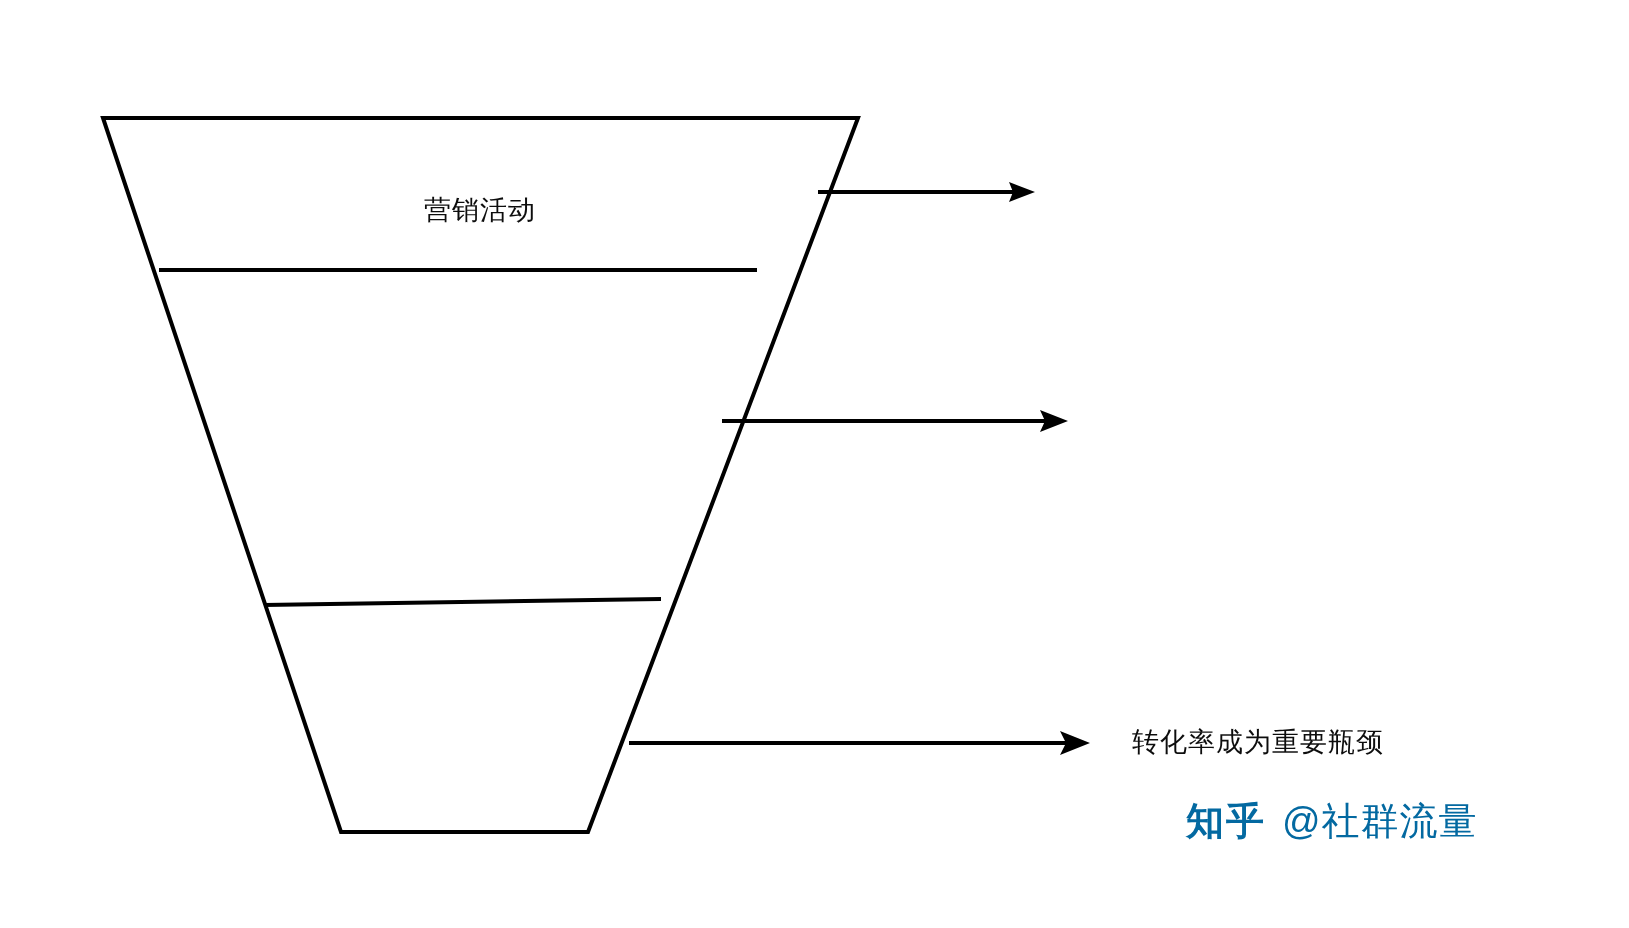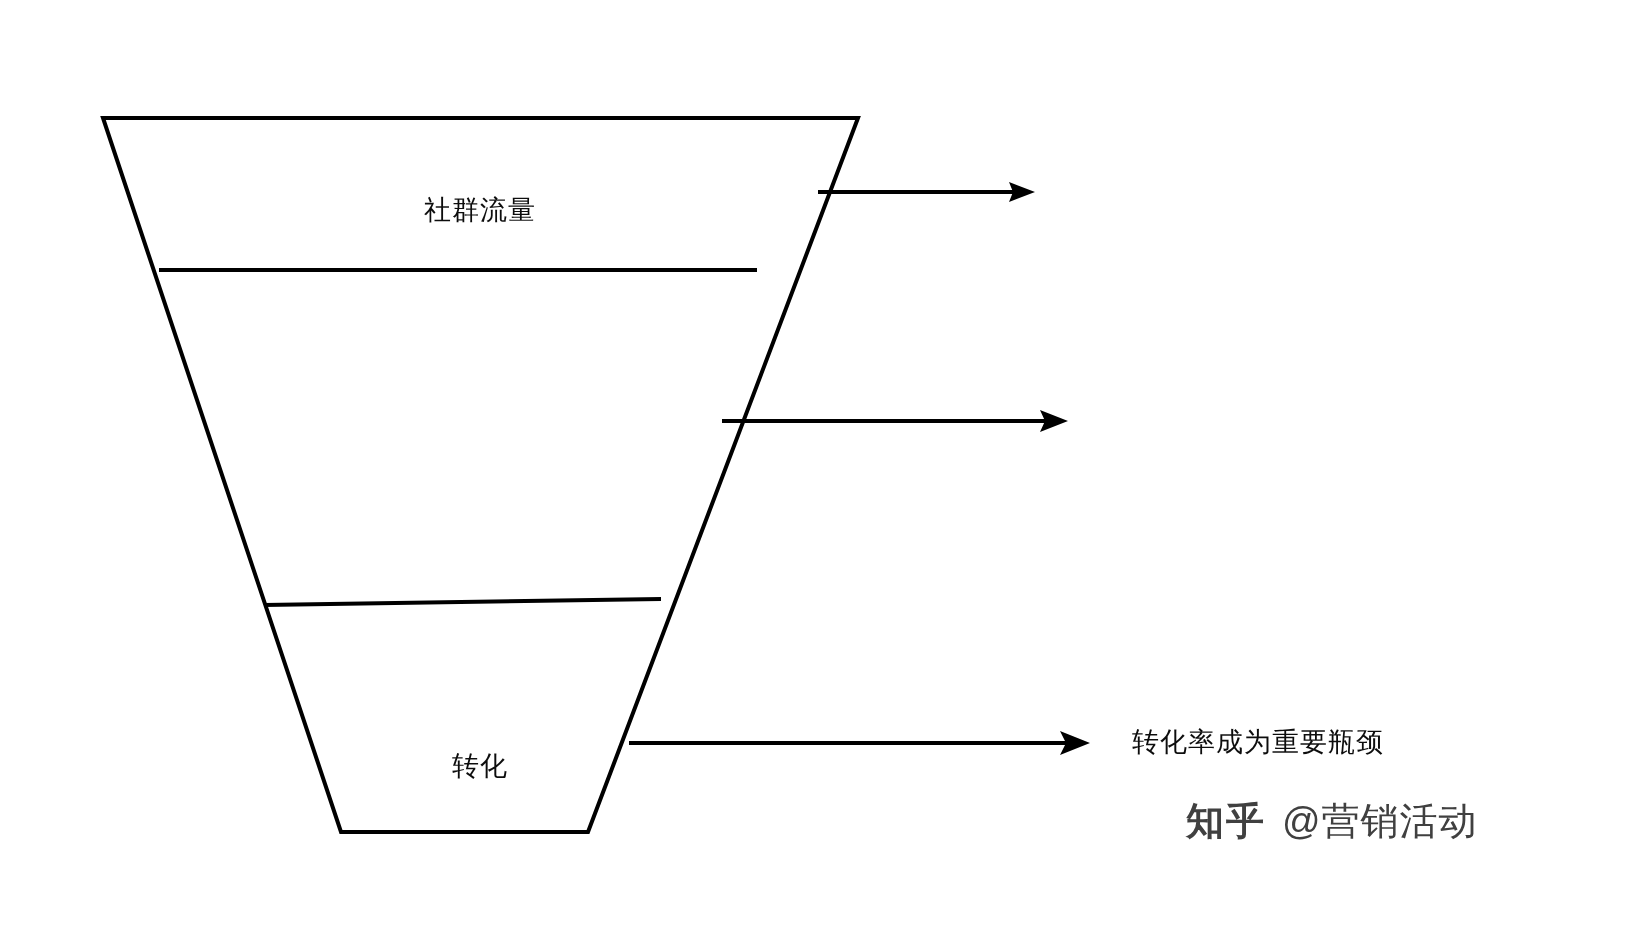--- a/index.html
+++ b/index.html
@@ -57,21 +57,21 @@
   .anno-2 { left: 1090px; top: 412px; }
   .anno-3 { left: 1132px; top: 729px; }
 
   .watermark {
     position: absolute;
     left: 1186px;
     top: 802px;
     display: flex;
     align-items: center;
     gap: 16px;
-    color: #404040;
+    color: #0369a1;
     font-size: 38px;
     line-height: 1;
     white-space: nowrap;
     font-family: "Liberation Sans", "DejaVu Sans", sans-serif;
     user-select: none;
   }
   .watermark .wm-brand { font-weight: 700; letter-spacing: 2px; }
   .watermark .wm-handle { font-weight: 400; letter-spacing: 1px; }
 </style>
 </head>
@@ -96,27 +96,26 @@
       <line x1="722" y1="421" x2="1048" y2="421" stroke="#000000" stroke-width="4"></line>
       <polygon points="1068,421 1040,410 1045,421 1040,432" fill="#000000"></polygon>
     </g>
 
     <g>
       <line x1="629" y1="743" x2="1068" y2="743" stroke="#000000" stroke-width="4"></line>
       <polygon points="1090,743 1060,731 1066,743 1060,755" fill="#000000"></polygon>
     </g>
   </svg>
 
-  <div class="funnel-stage-label lbl-community">社群流量</div>
+  <div class="funnel-stage-label lbl-community">营销活动</div>
 
 
-  <div class="funnel-stage-label lbl-conversion">转化</div>
 
 
 
   <div class="annotation-text anno-3">转化率成为重要瓶颈</div>
 
   <div class="watermark">
     <span class="wm-brand">知乎</span>
-    <span class="wm-handle">@营销活动</span>
+    <span class="wm-handle">@社群流量</span>
   </div>
 
 </div>
 
 </body></html>

